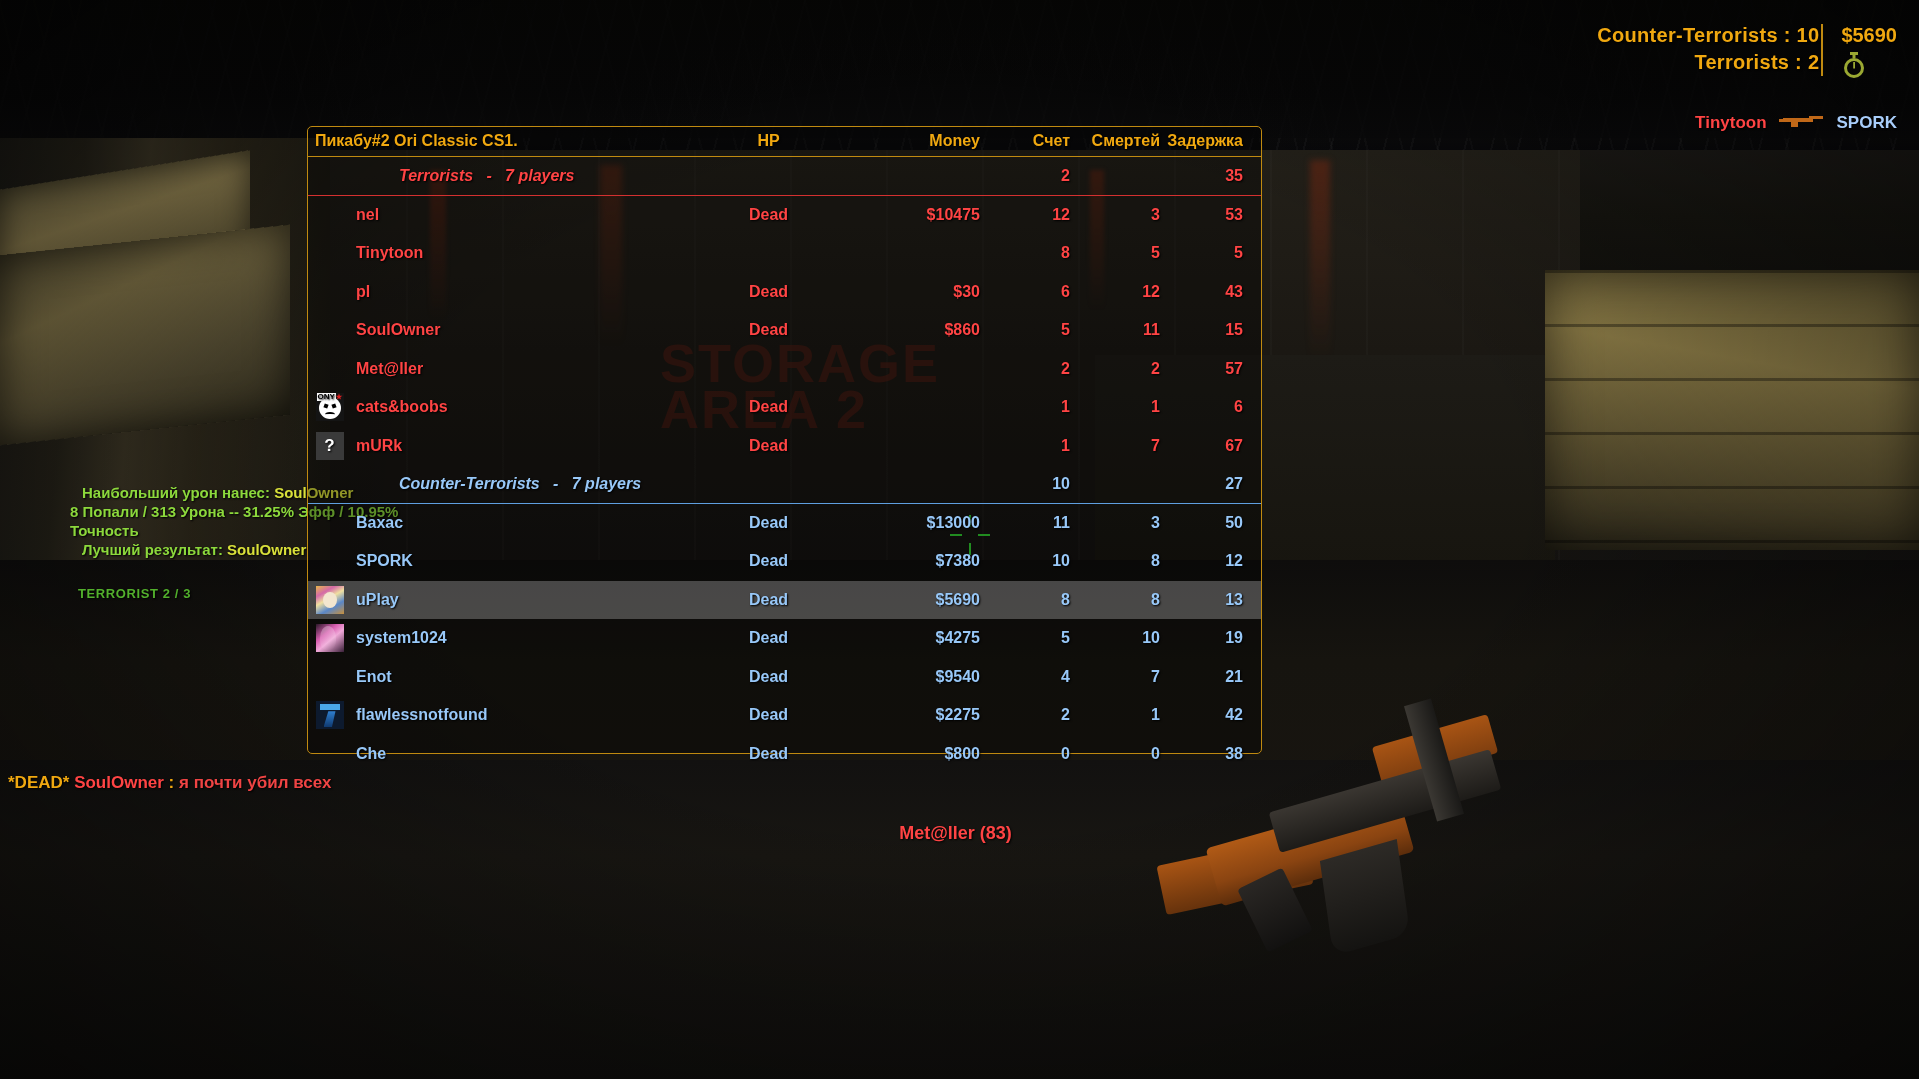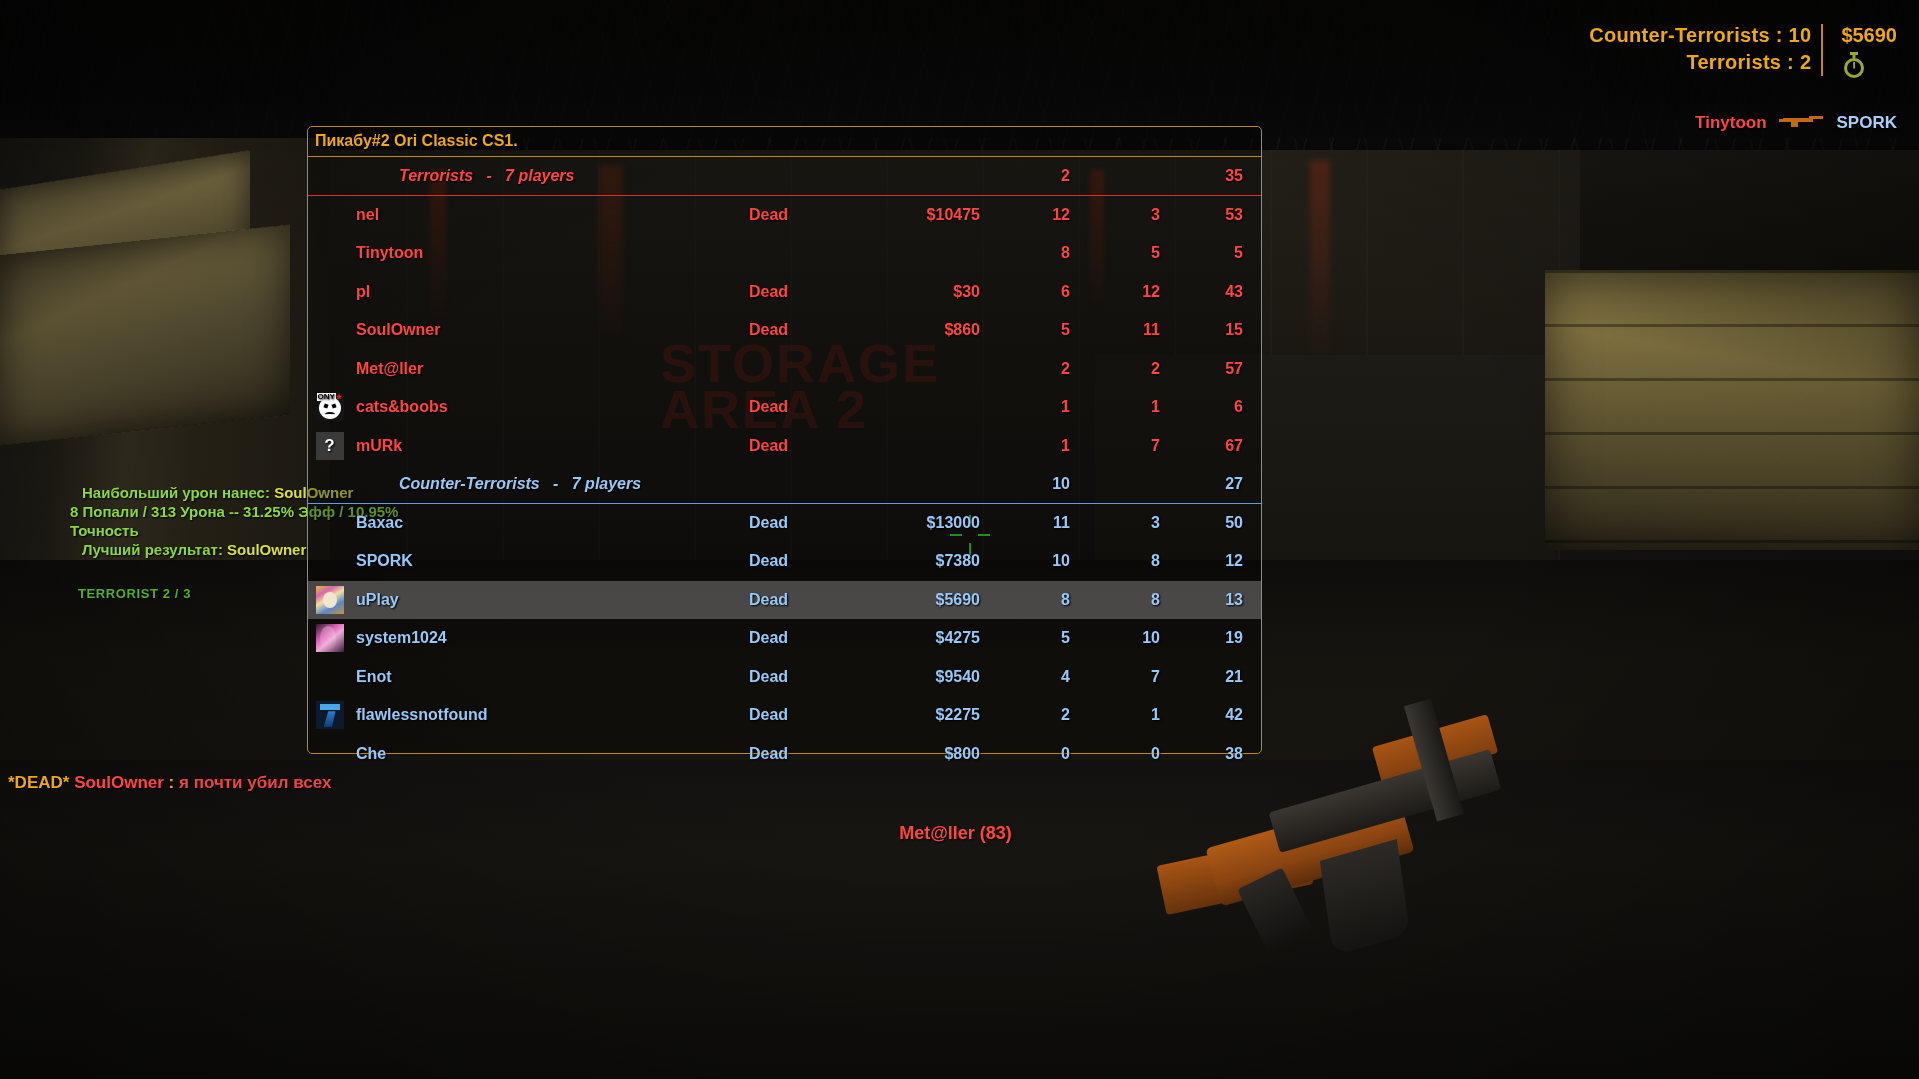--- a/index.html
+++ b/index.html
@@ -91,21 +91,21 @@
   
   .crosshair { position:absolute; left:950px; top:515px; width:40px; height:40px; }
   .ch-v1 { position:absolute; left:19px; top:0; width:2px; height:12px; background:#31d32f; }
   .ch-v2 { position:absolute; left:19px; top:28px; width:2px; height:12px; background:#31d32f; }
   .ch-h1 { position:absolute; left:0; top:19px; width:12px; height:2px; background:#31d32f; }
   .ch-h2 { position:absolute; left:28px; top:19px; width:12px; height:2px; background:#31d32f; }
 
   
   .hud-score { position:absolute; right:22px; top:22px; display:flex; align-items:flex-start; gap:0; }
   .hud-teams { text-align:right; color:#f0a810; font-size:20px; line-height:27px; font-weight:bold;
-               text-shadow:1px 1px 2px #000; letter-spacing:.3px; padding-right:10px; }
+               text-shadow:1px 1px 2px #000; letter-spacing:.3px; padding-right:2px; }
   .hud-sep { width:2px; height:52px; background:#c08a10; margin-top:2px; }
   .hud-money-col { padding-left:18px; text-align:left; }
   .hud-money { color:#f0a810; font-size:20px; font-weight:bold; line-height:27px; text-shadow:1px 1px 2px #000; }
   .hud-timer-icon { margin-top:2px; }
 
   
   .killfeed { position:absolute; right:22px; top:112px; display:flex; align-items:center; gap:12px; font-size:17px; font-weight:bold; text-shadow:1px 1px 2px #000; }
   .kf-attacker { color:#ff4444; }
   .kf-victim { color:#a8cdfa; }
 
@@ -277,20 +277,29 @@
     <span class="chat-name">SoulOwner</span>
     <span class="chat-colon">:</span>
     <span class="chat-msg">я почти убил всех</span>
   </div>
 
   <div class="spectating">Met@ller (83)</div>
 
   <div id="scoreboard">
     <div class="sb-header">
       <div class="sb-title">Пикабу#2 Ori Classic CS1.</div>
+      <div class="hdr-cols">
+        <div class="col-avatar"></div>
+        <div class="col-name"></div>
+        <div class="col-hp">HP</div>
+        <div class="col-money">Money</div>
+        <div class="col-score">Счет</div>
+        <div class="col-deaths">Смертей</div>
+        <div class="col-ping">Задержка</div>
+      </div>
     </div>
     <div class="sb-rows" id="sb-rows">
         <div class="sb-row sb-team-row team-t t-line">
           <div class="col-avatar"></div>
           <div class="col-name team-label">Terrorists&nbsp;&nbsp;&nbsp;-&nbsp;&nbsp;&nbsp;7 players</div>
           <div class="col-hp"></div>
           <div class="col-money"></div>
           <div class="col-score">2</div>
           <div class="col-deaths"></div>
           <div class="col-ping">35</div>

